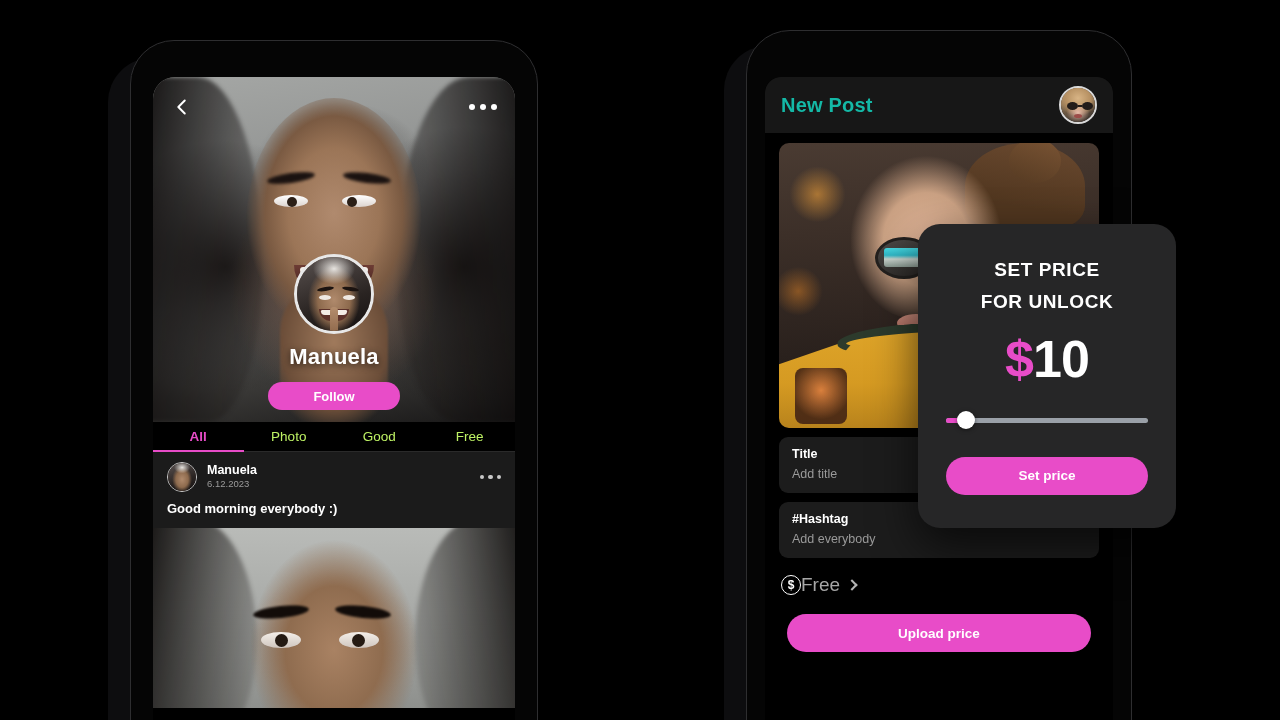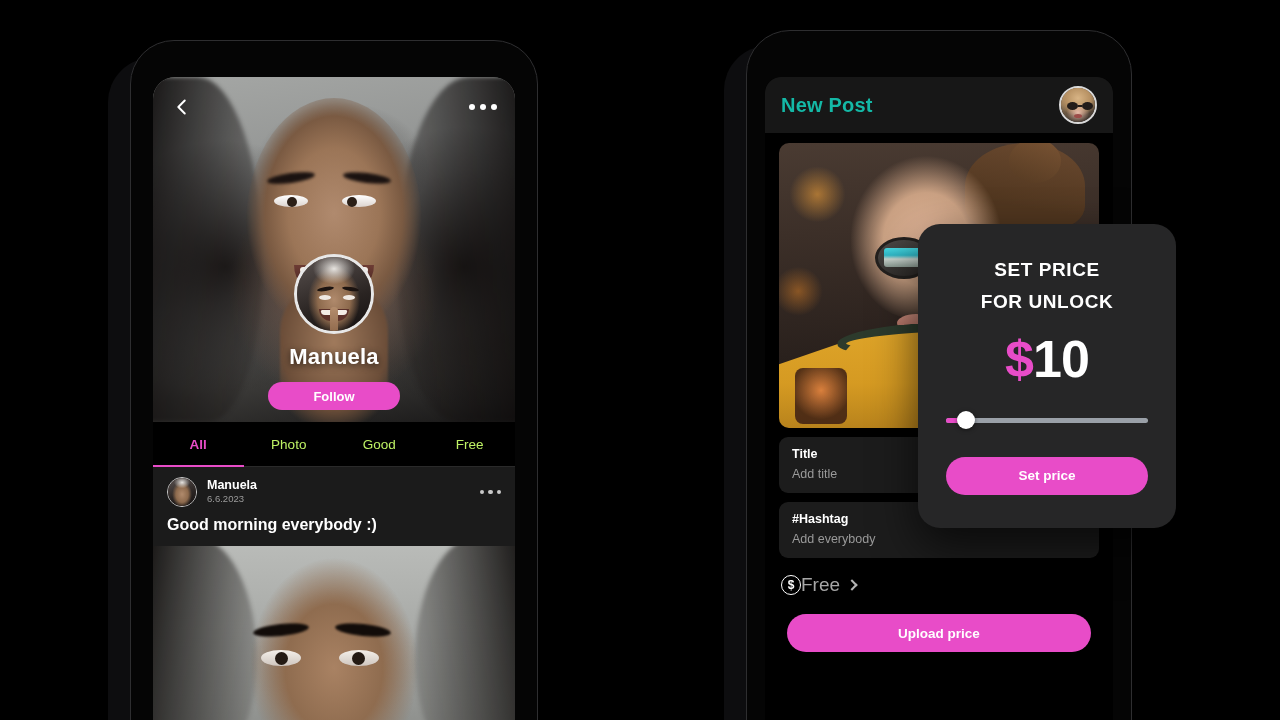--- a/index.html
+++ b/index.html
@@ -141,21 +141,21 @@
     border-radius: 16px;
     background: #e84cc8;
     color: #fff; font-size: 13px; font-weight: 600;
     display: flex; align-items: center; justify-content: center;
     border: none; cursor: pointer;
   }
 
   
   .tabs {
     display: flex; align-items: stretch;
-    height: 45px;
+    height: 30px;
     background: #000;
     border-bottom: 1px solid #2a2a2a;
   }
   .tab {
     flex: 1; display: flex; align-items: center; justify-content: center;
     font-size: 13.5px; color: #bef264; cursor: pointer; position: relative;
   }
   .tab.active { color: #e84cc8; font-weight: 600; }
   .tab.active::after {
     content: ""; position: absolute; left: 0; right: 0; bottom: -1px;
@@ -168,21 +168,21 @@
     padding: 10px 14px 12px 14px;
   }
   .post-row { display: flex; align-items: center; }
   .avatar-sm { width: 30px; height: 30px; border-radius: 50%; overflow: hidden; position: relative;
     border: 1.5px solid #cfcfcf; flex: none; }
   .post-meta { margin-left: 10px; flex: 1; }
   .post-author { font-size: 12.5px; font-weight: 700; color: #fff; line-height: 1.25; }
   .post-date { font-size: 9.5px; color: #9b9b9b; line-height: 1.35; }
   .post-dots { display: flex; gap: 4px; cursor: pointer; }
   .post-dots span { width: 4.5px; height: 4.5px; border-radius: 50%; background: #c9c9c9; display: block; }
-  .post-text { margin-top: 9px; font-size: 16px; font-weight: 700; color: #fff; }
+  .post-text { margin-top: 9px; font-size: 13px; font-weight: 700; color: #fff; }
 
   .post-photo {
     position: relative; width: 100%; height: 180px; overflow: hidden;
     background:
       radial-gradient(ellipse 120px 100px at 50% 62%, rgba(140,104,82,0.55), rgba(140,104,82,0) 70%),
       linear-gradient(180deg, #b9bbb8 0%, #a9aba8 45%, #8e908d 100%);
   }
   .pp-hair-l, .pp-hair-r {
     position: absolute; top: -10px; height: 230px; width: 118px;
     background: linear-gradient(100deg, #0c0a09, rgba(18,14,12,0.2) 85%, transparent);
@@ -392,21 +392,21 @@
         <div class="tab">Free</div>
       </div>
 
       <div class="post-head">
         <div class="post-row">
           <div class="avatar-sm">
             <div class="av-img" style="transform:scale(0.38);transform-origin:top left;width:263%;height:263%"></div>
           </div>
           <div class="post-meta">
             <div class="post-author">Manuela</div>
-            <div class="post-date">6.6.2023</div>
+            <div class="post-date">6.12.2023</div>
           </div>
           <span class="post-dots">
             <span></span>
             <span></span>
             <span></span>
           </span>
         </div>
         <div class="post-text">Good morning everybody :)</div>
       </div>
 

